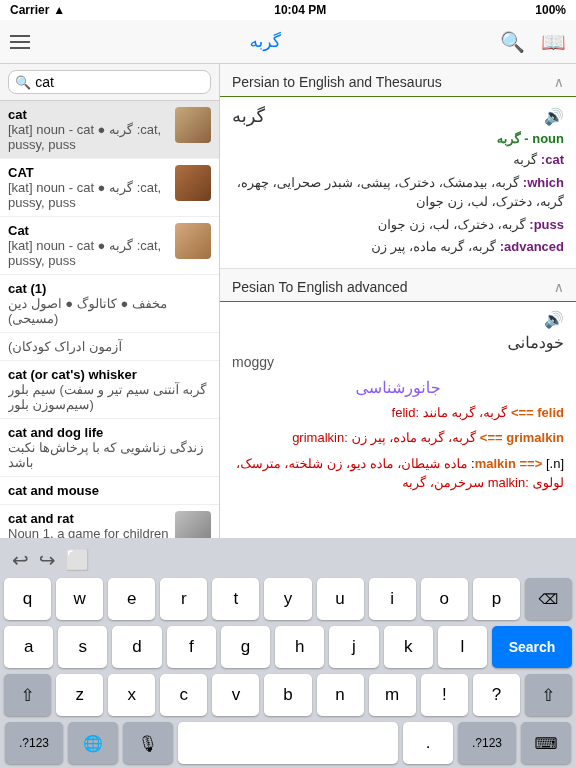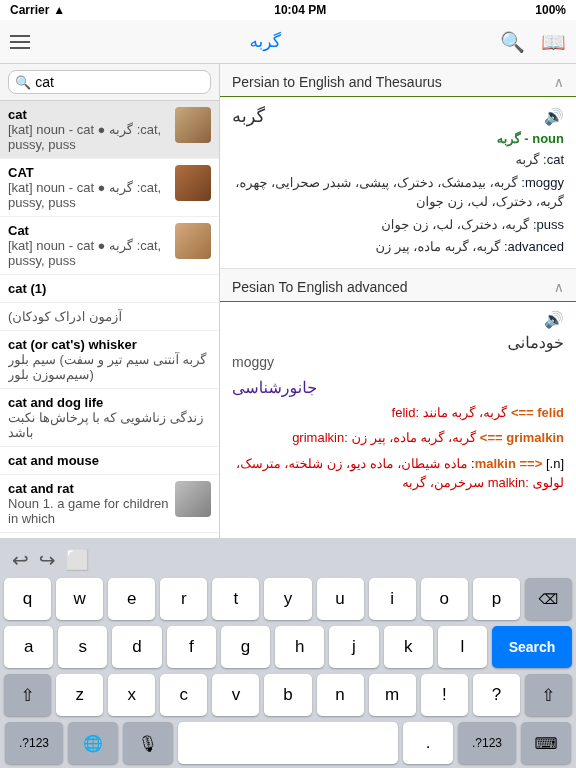--- a/index.html
+++ b/index.html
@@ -66,27 +66,27 @@
       display: flex; align-items: center; justify-content: space-between; padding: 10px 12px 6px; background: #f8f8f8; border-bottom: 1px solid #4d7c0f;
     }
     .def-header-title { font-size: 14px; color: #333; font-weight: 400; }
     .def-collapse { color: #999; font-size: 14px; cursor: pointer; }
     .def-body { padding: 8px 12px; }
     .def-word-header { display: flex; align-items: center; justify-content: space-between; margin-bottom: 4px; }
     .def-fa-word { font-size: 18px; color: #333; direction: rtl; }
     .sound-icon { color: #999; font-size: 16px; cursor: pointer; }
     .pos-line { font-size: 13px; color: #2e7d32; font-weight: 600; margin-bottom: 4px; direction: rtl; text-align: right; }
     .def-entry { font-size: 13px; color: #333; margin-bottom: 3px; direction: rtl; text-align: right; line-height: 1.5; }
-    .def-entry strong { font-weight: 400; color: #0f172a; }
+    .def-entry strong { font-weight: 700; color: #701a75; }
 
     .adv-section { }
     .adv-def-body { padding: 8px 12px; }
     .adv-word { font-size: 16px; color: #333; direction: rtl; text-align: right; margin-bottom: 2px; }
     .adv-trans { font-size: 14px; color: #555; margin-bottom: 8px; }
-    .adv-fa-word2 { font-size: 16px; color: #4c1d95; direction: rtl; text-align: left; margin-bottom: 6px; }
+    .adv-fa-word2 { font-size: 16px; color: #8b5cf6; direction: rtl; text-align: center; margin-bottom: 6px; }
     .adv-entry-line { font-size: 13px; margin-bottom: 6px; line-height: 1.5; direction: rtl; text-align: right; }
     .adv-entry-line .en-label { color: #d4580a; font-weight: 700; direction: ltr; display: inline; }
 
     
     .keyboard {
       background: #d1d5db; padding: 6px 4px 4px; flex-shrink: 0;
     }
     .kb-toolbar {
       display: flex; align-items: center; gap: 10px; padding: 4px 8px 6px; background: #d1d5db;
     }
@@ -165,20 +165,21 @@
         <div class="result-text">
           <div class="result-word">Cat</div>
           <div class="result-phonetic">[kat] noun - cat ● گربه :cat, pussy, puss</div>
         </div>
         <div class="cat-img" style="background:linear-gradient(135deg,#d4aa80,#a07040)"></div>
       </div>
 
       <div class="result-item">
         <div class="result-text">
           <div class="result-word">cat (1)</div>
+          <div class="result-phonetic">مخفف ● کاتالوگ ● اصول دین (مسیحی)</div>
         </div>
       </div>
 
       <div class="result-item">
         <div class="result-text">
           <div class="result-phonetic">(آزمون ادراک کودکان</div>
         </div>
       </div>
 
       <div class="result-item">
@@ -225,21 +226,21 @@
           <span class="sound-icon">🔊</span>
         </div>
         <div class="pos-line">
           <span style="color:#1a7a1a;font-weight:700">noun</span>
           <span> - گربه</span>
         </div>
         <div class="def-entry">
           <strong>cat:</strong> گربه
         </div>
         <div class="def-entry">
-          <strong>moggy:</strong> گربه، بیدمشک، دخترک، پیشی، شبدر صحرایی، چهره، گربه، دخترک، لب، زن جوان
+          <strong>which:</strong> گربه، بیدمشک، دخترک، پیشی، شبدر صحرایی، چهره، گربه، دخترک، لب، زن جوان
         </div>
         <div class="def-entry">
           <strong>puss:</strong> گربه، دخترک، لب، زن جوان
         </div>
         <div class="def-entry">
           <strong>advanced:</strong> گربه، گربه ماده، پیر زن
         </div>
       </div>
     </div>
 

